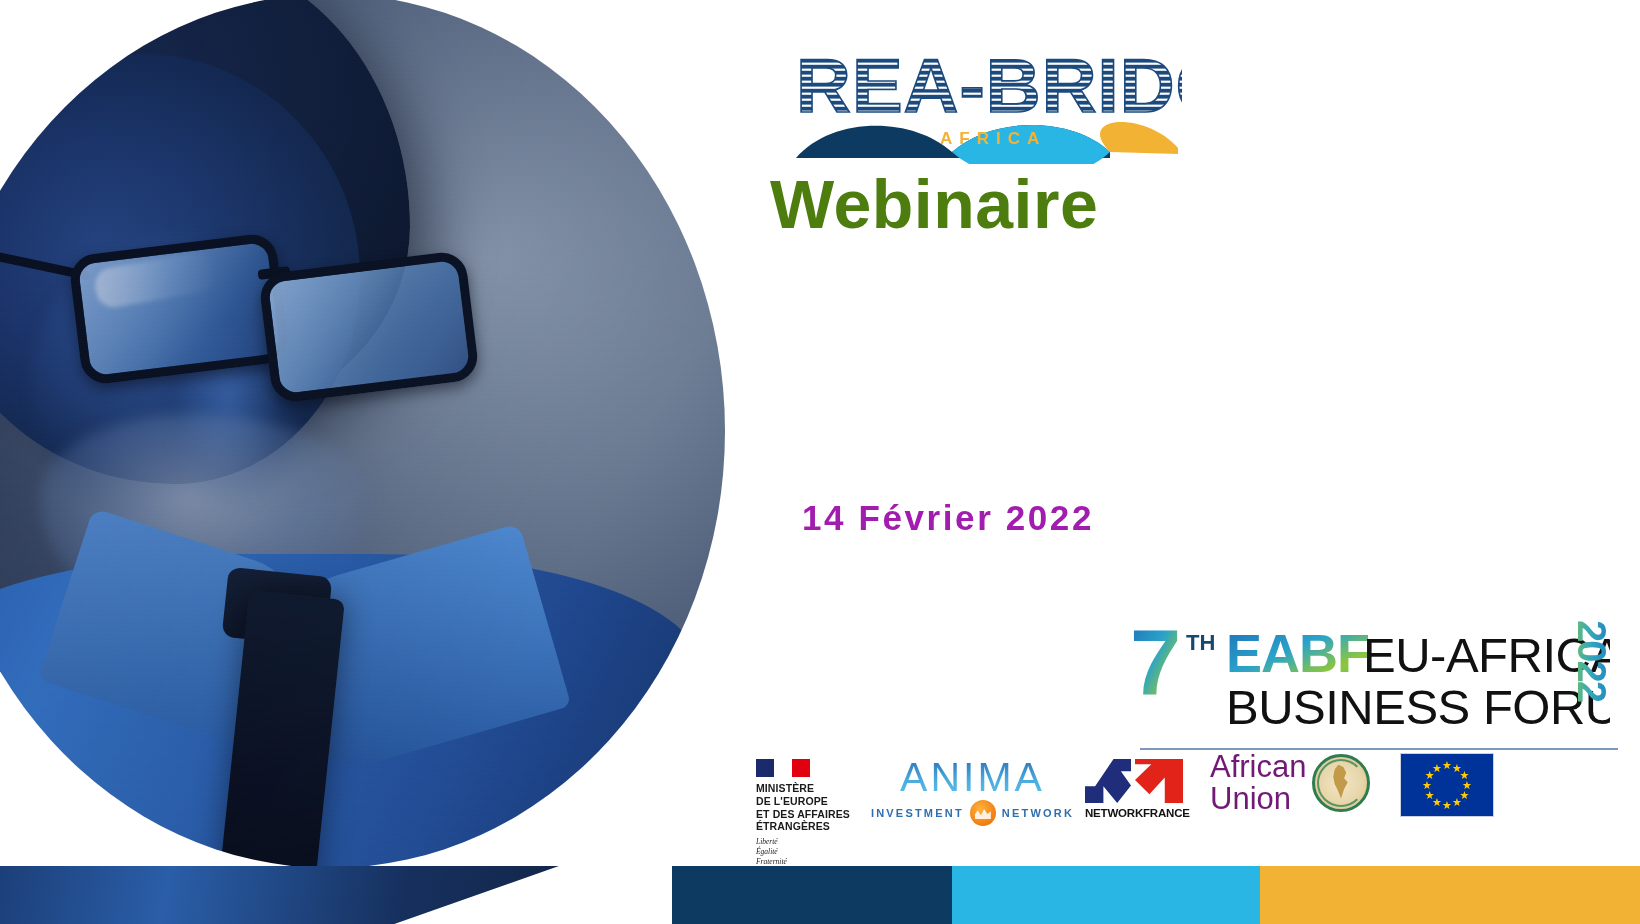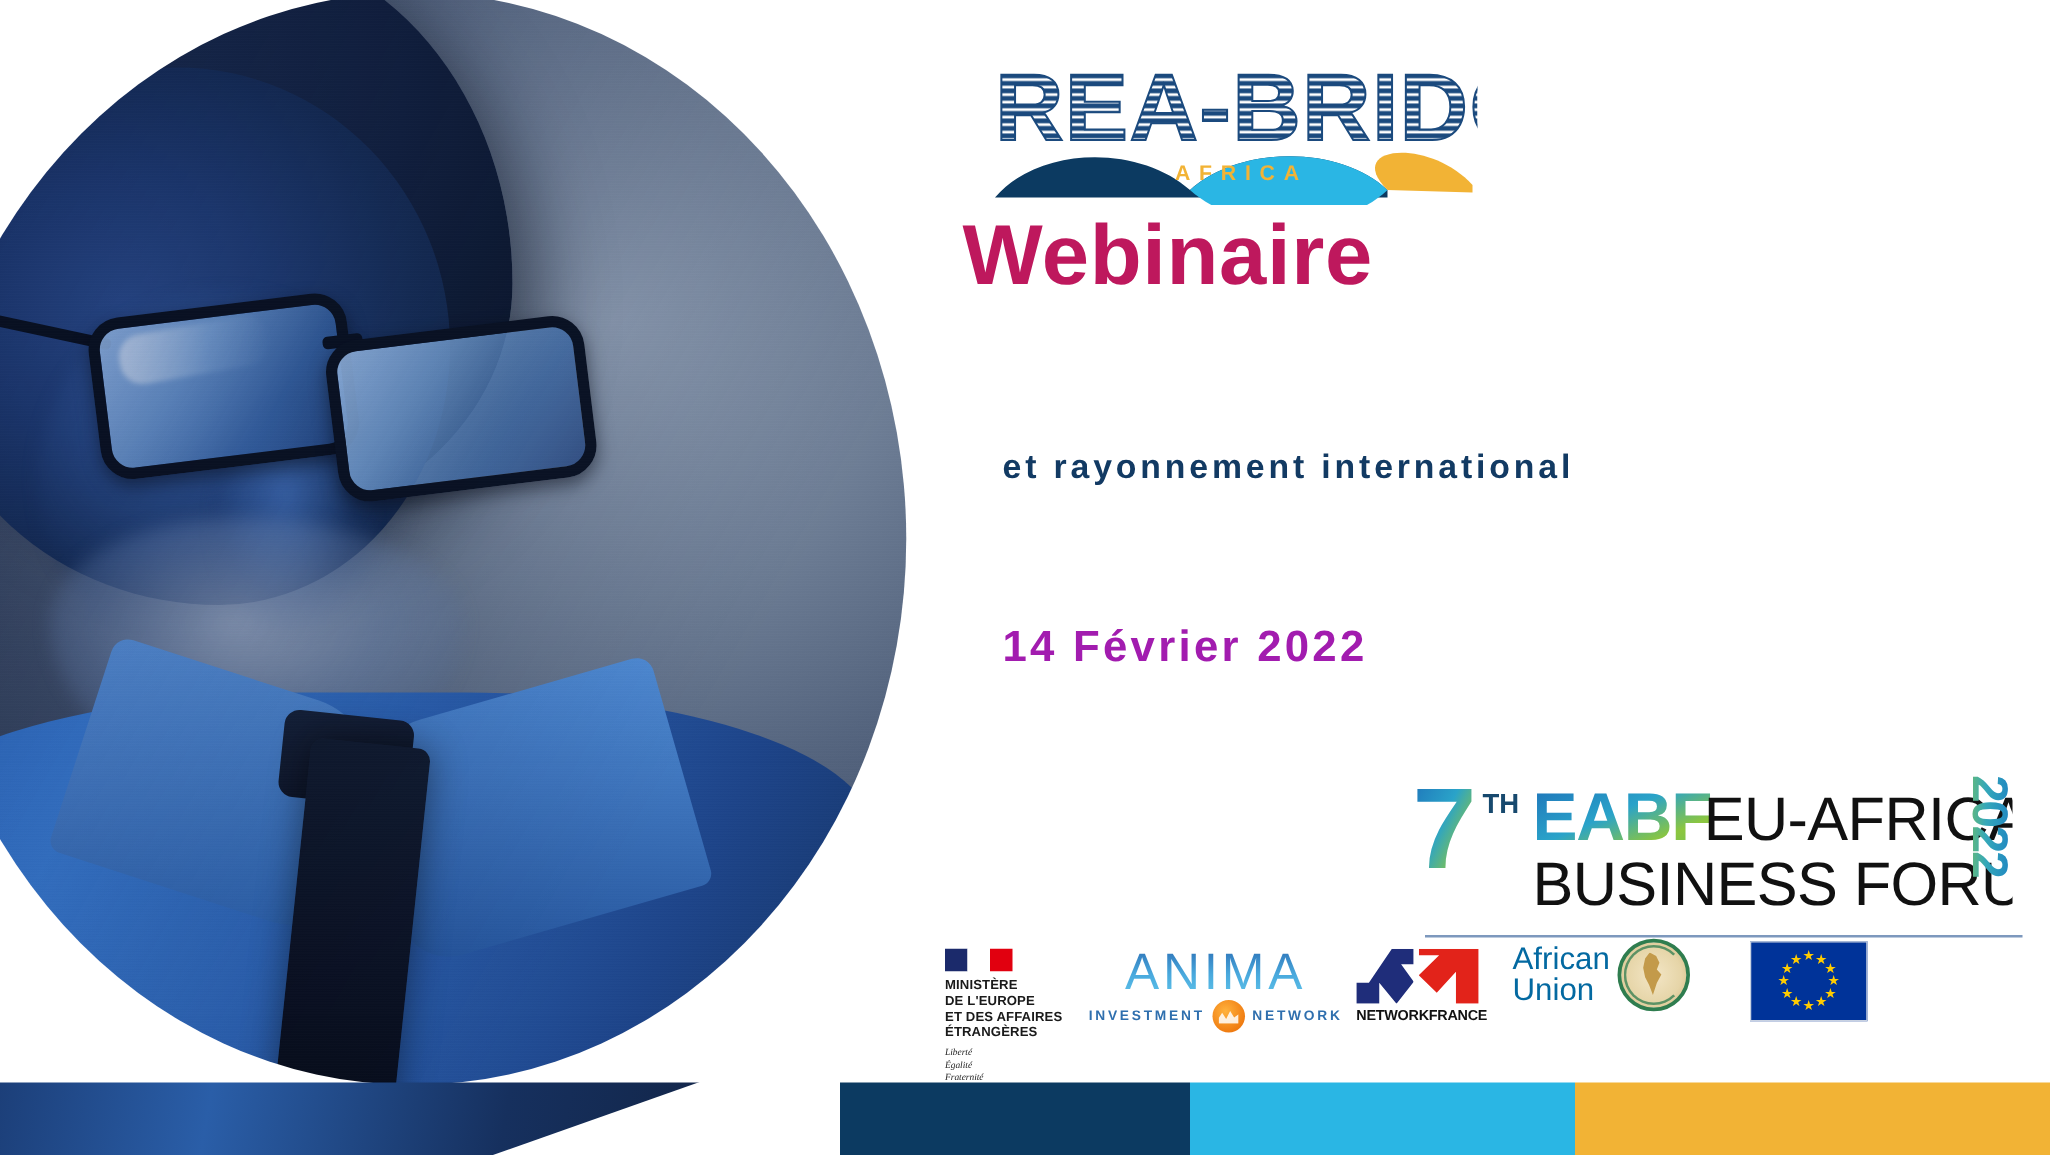--- a/index.html
+++ b/index.html
@@ -134,21 +134,21 @@
   .content{
     position:absolute;left:740px;top:0;width:900px;height:924px;
   }
 
   
   .logo{position:absolute;left:52px;top:36px;width:390px;height:128px;}
   .logo svg{display:block;}
 
   .title{
     position:absolute;left:30px;top:170px;
-    font-size:68px;font-weight:bold;color:#be185d;letter-spacing:.5px;
+    font-size:68px;font-weight:bold;color:#4d7c0f;letter-spacing:.5px;
     line-height:1;
   }
   .subtitle{
     position:absolute;left:62px;top:352px;width:820px;
     font-size:27px;font-weight:bold;color:#123a63;
     letter-spacing:3.1px;line-height:1.62;
   }
   .date{
     position:absolute;left:62px;top:498px;
     font-size:35px;font-weight:bold;color:#a21caf;letter-spacing:2.6px;
@@ -219,21 +219,21 @@
     position:absolute;left:50px;top:0;width:48px;height:44px;background:#e2231a;
     -webkit-clip-path:polygon(0 0,100% 0,100% 100%,62% 100%,62% 42%,30% 80%,0 48%,34% 12%,0 12%);
     clip-path:polygon(0 0,100% 0,100% 100%,62% 100%,62% 42%,30% 80%,0 48%,34% 12%,0 12%);
   }
   .bf-txt{margin-top:4px;font-size:11.5px;letter-spacing:-.2px;color:#111;}
   .bf-txt b{font-weight:bold;}
   .bf-txt span{font-weight:bold;}
 
   
   .au{left:470px;top:6px;width:180px;display:flex;align-items:center;gap:6px;}
-  .au-txt{font-size:25px;line-height:1.02;color:#0369a1;font-family:"Liberation Sans", sans-serif;}
+  .au-txt{font-size:31px;line-height:1.02;color:#701a75;font-family:"Liberation Sans", sans-serif;}
   .au-emb{
     width:52px;height:52px;border-radius:50%;
     background:radial-gradient(circle at 50% 50%,#f3e6c6 0%,#e6d5a8 60%,#cdb67c 100%);
     border:3px solid #2f7d4f;position:relative;flex:0 0 auto;
   }
   .au-emb::before{
     content:"";position:absolute;left:12px;top:8px;width:26px;height:34px;background:#c39a4a;
     -webkit-clip-path:polygon(42% 0,62% 8%,72% 24%,64% 40%,78% 52%,64% 72%,52% 100%,40% 76%,28% 58%,22% 36%,28% 14%);
     clip-path:polygon(42% 0,62% 8%,72% 24%,64% 40%,78% 52%,64% 72%,52% 100%,40% 76%,28% 58%,22% 36%,28% 14%);
   }
@@ -323,21 +323,20 @@
         <path d="M160 116 C 200 80, 280 80, 318 116 C 280 152, 200 152, 160 116 Z" fill="#2ab6e4"></path>
         <path d="M318 116 C 282 80, 352 74, 386 112 L 386 118 Z" fill="#f2b335"></path>
         <path d="M160 116 C 198 148, 282 148, 318 116 L 386 116 L 386 128 L 4 128 L 4 120 Z" fill="#ffffff" opacity="0"></path>
         <text x="148" y="108" font-family="Liberation Sans, sans-serif" font-size="17" font-weight="bold" letter-spacing="7" fill="#f2b335">AFRICA</text>
       </svg>
     </div>
 
     <div class="title">Webinaire</div>
 
     <div class="subtitle">
-      <div>et rayonnement international</div>
     </div>
 
     <div class="date">14 Février 2022</div>
 
     <div class="eabf">
       <svg width="480" height="122" viewBox="0 0 480 122" aria-hidden="true">
         <defs>
           <linearGradient id="gradEabf" x1="0" y1="0" x2="1" y2="1">
             <stop offset="0%" stop-color="#1d6fb8"></stop>
             <stop offset="45%" stop-color="#2aa3c9"></stop>

